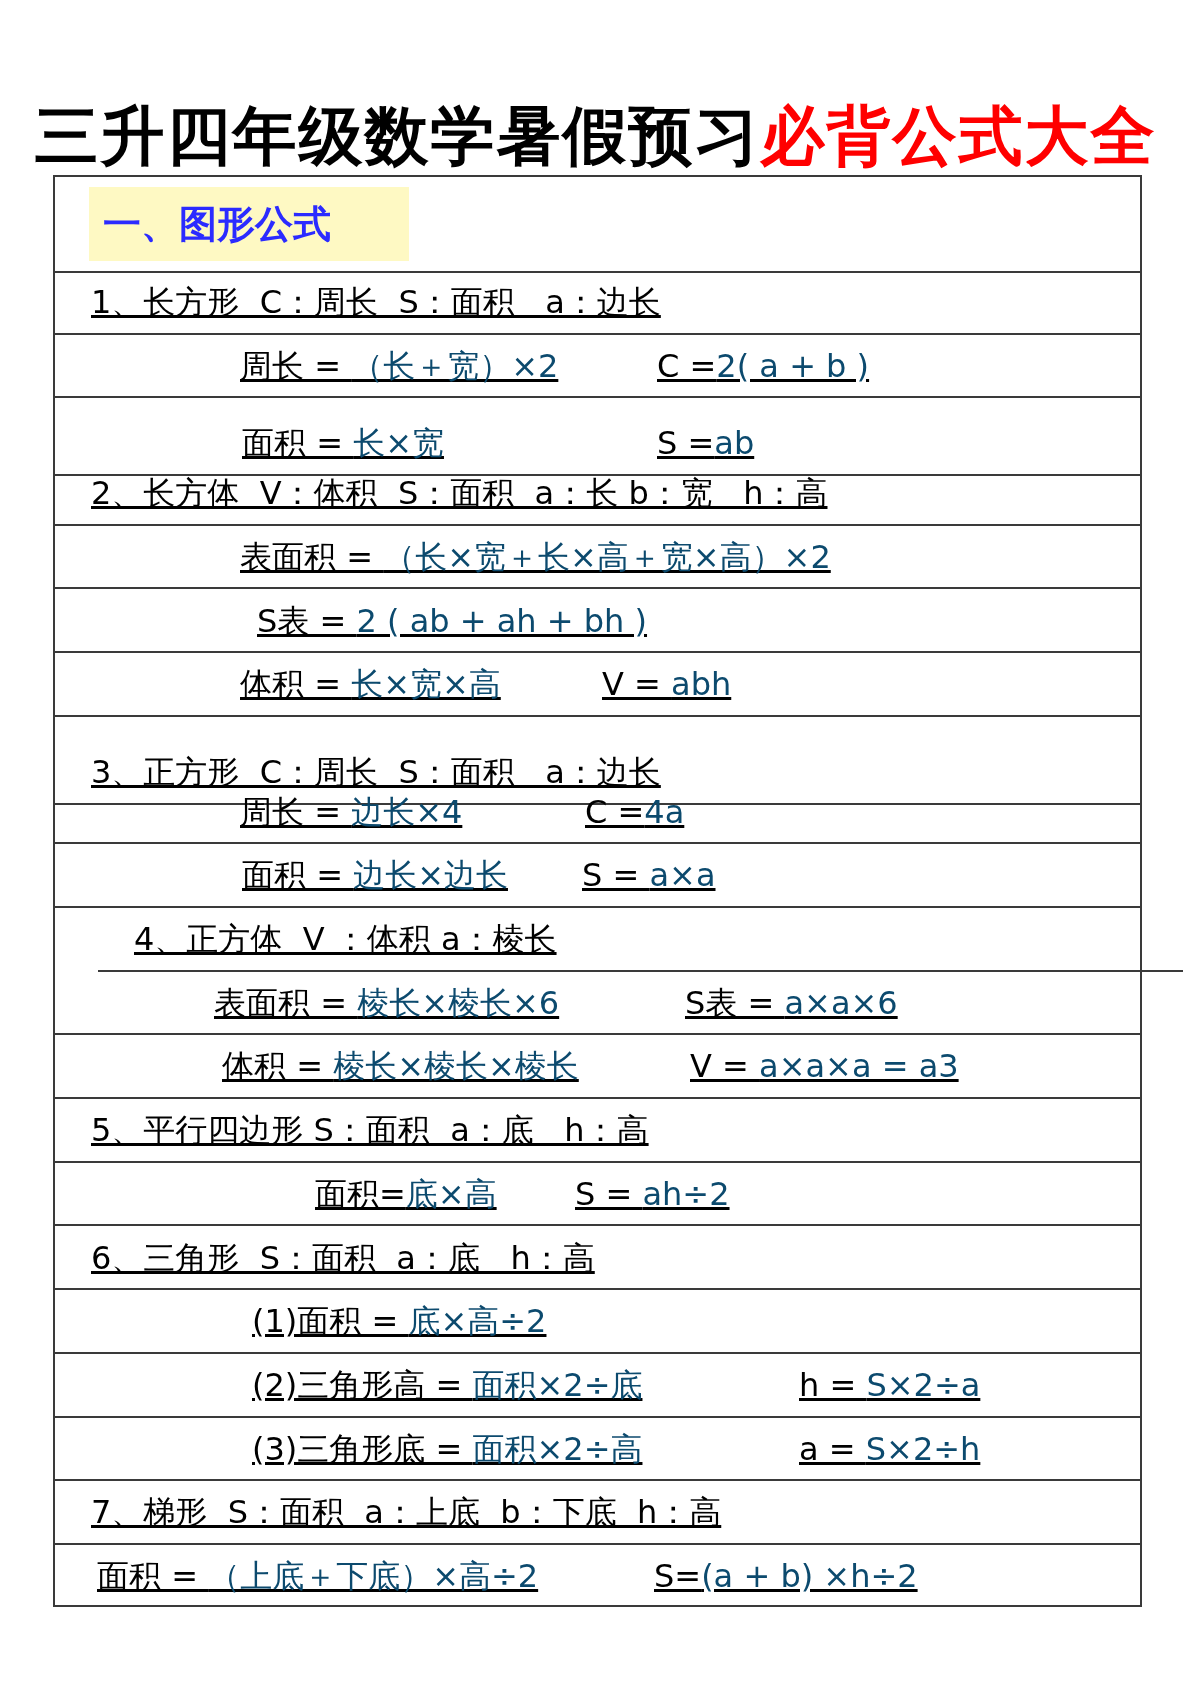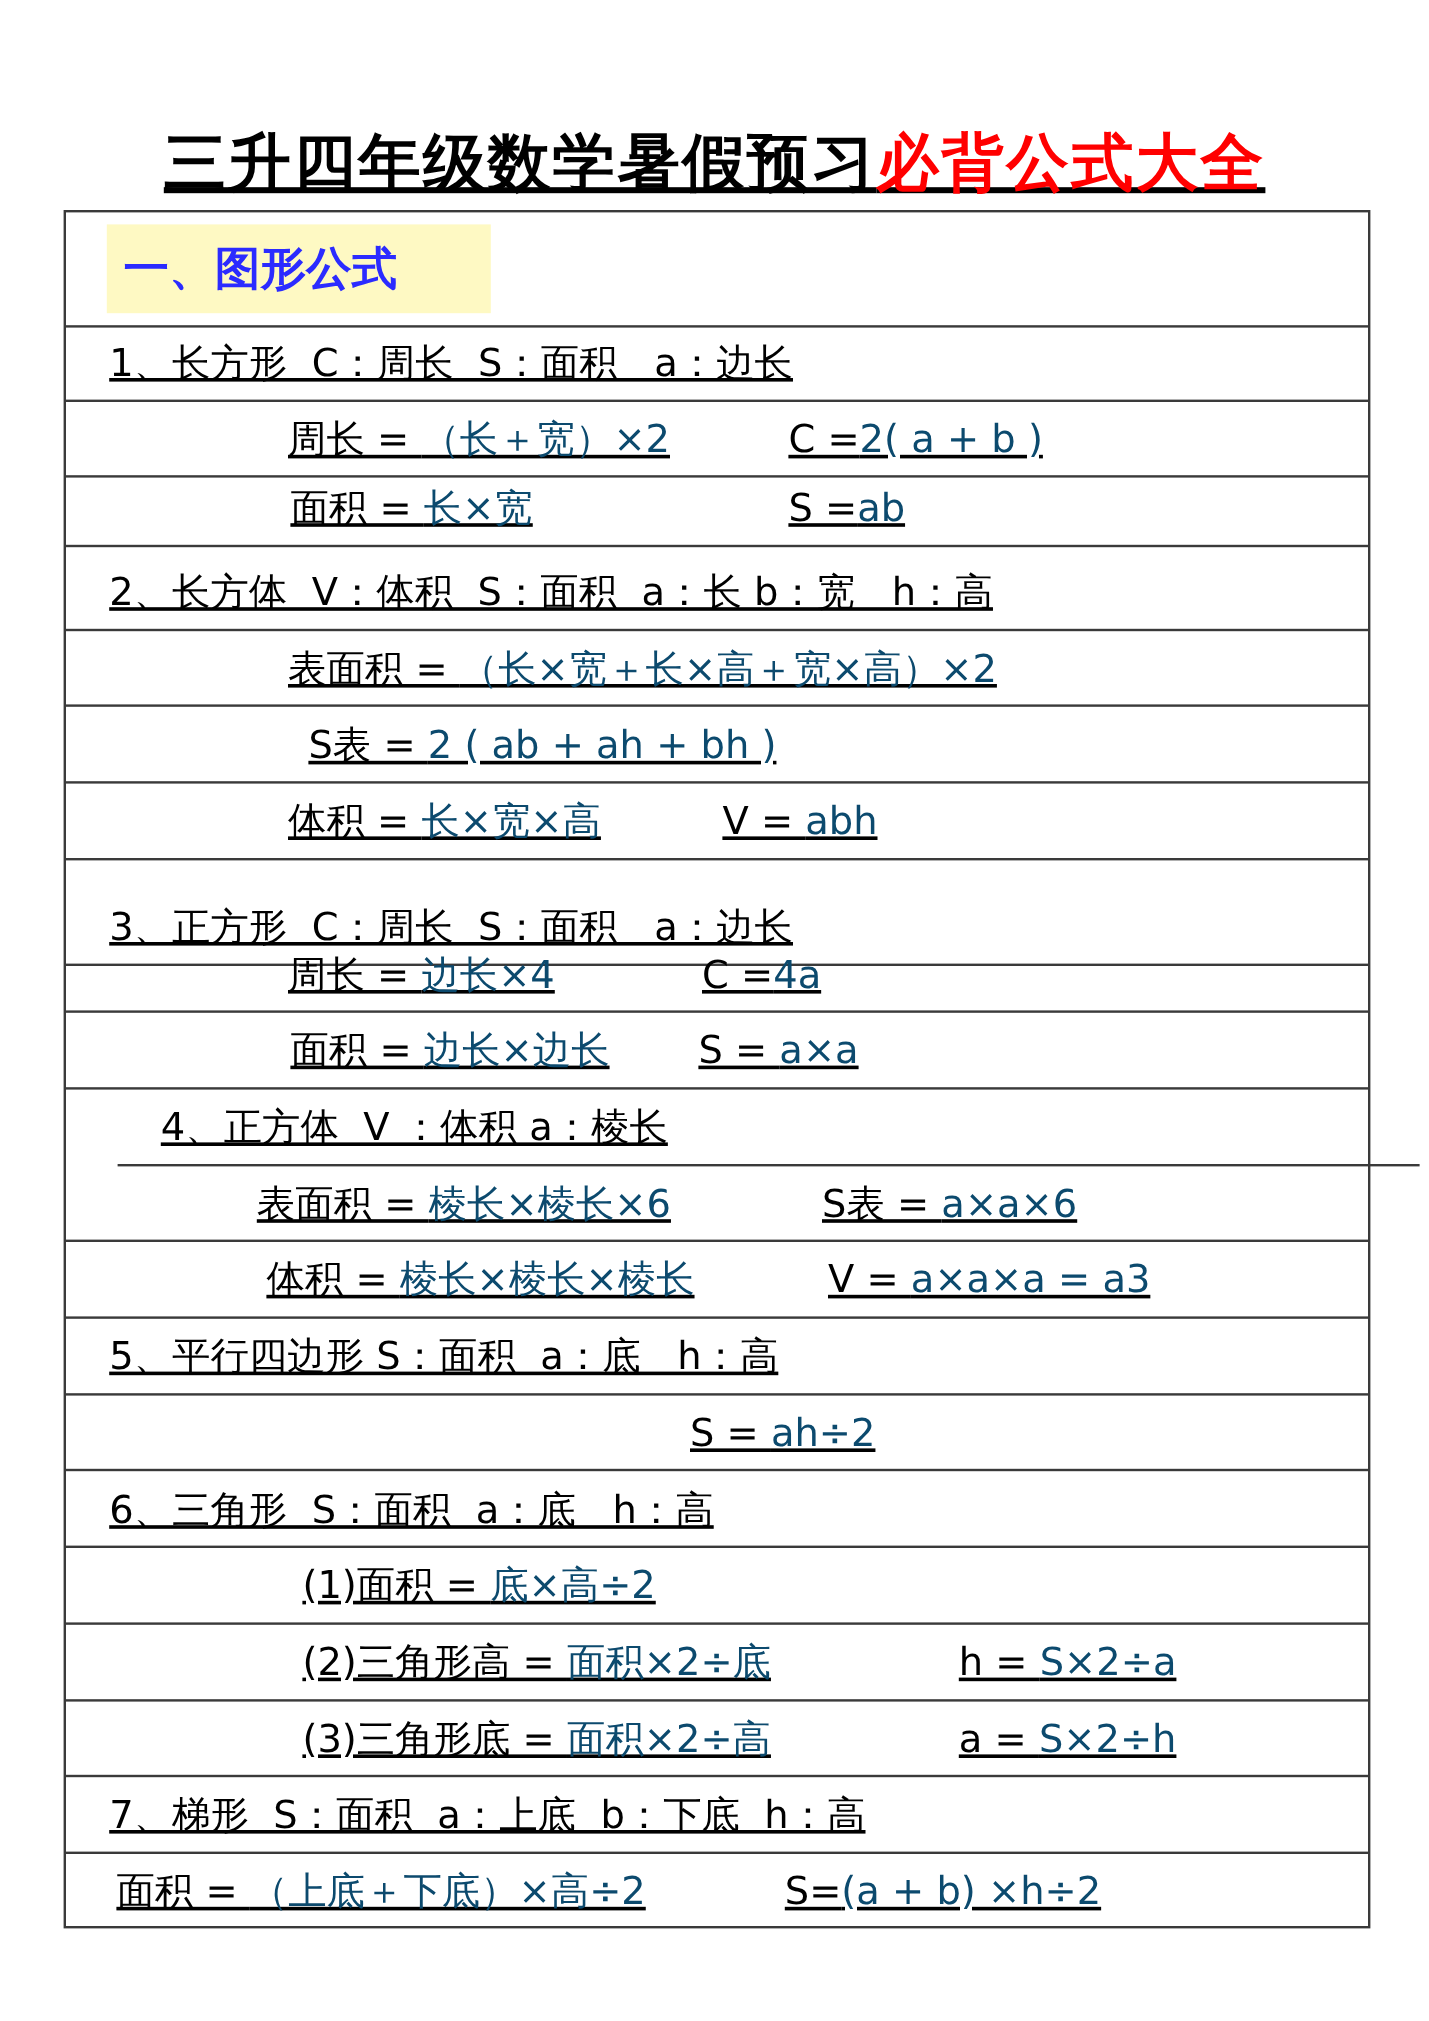--- a/index.html
+++ b/index.html
@@ -2,22 +2,22 @@
 <html><head>
 <meta charset="utf-8">
 <style>
   html, body { margin: 0; padding: 0; }
   body {
     width: 1191px; height: 1684px; background: #ffffff; position: relative; overflow: hidden;
     font-family: "DejaVu Sans", "Liberation Sans", sans-serif;
   }
   .title {
     position: absolute; top: 96px; left: 0; width: 1191px; text-align: center;
-    font-size: 52px; font-weight: bold; letter-spacing: 2px; color: #000;
-    font-family: "DejaVu Sans", sans-serif; line-height: 80px; text-decoration: underline;
+    font-size: 64px; font-weight: bold; letter-spacing: 2px; color: #000;
+    font-family: "DejaVu Sans", sans-serif; line-height: 80px;
   }
   .title .red { color: #ff0000; }
   .table {
     position: absolute; left: 53px; top: 175px; width: 1089px; height: 1432px;
     border: 2px solid #3a3a3a; box-sizing: border-box;
   }
   .section-row {
     position: absolute; left: 0; top: 0; width: 100%; height: 96px;
     border-bottom: 2px solid #3a3a3a; box-sizing: border-box;
   }
@@ -49,21 +49,21 @@
     <div class="section-badge">一、图形公式</div>
   </div>
   <div id="rows">
       <div class="row" style="top: 94px;">
         <div class="seg" style="left: 36px;"><span class="k">1、长方形  C：周长  S：面积   a：边长</span><span class="r"></span></div>
       </div>
       <div class="row" style="top: 157.7px;">
         <div class="seg" style="left: 185px;"><span class="k">周长 = </span><span class="r">（长＋宽）×2</span></div>
         <div class="seg" style="left: 602px;"><span class="k">C =</span><span class="r">2( a + b )</span></div>
       </div>
-      <div class="row" style="top: 215px;">
+      <div class="row" style="top: 235px;">
         <div class="seg" style="left: 187px;"><span class="k">面积 = </span><span class="r">长×宽</span></div>
         <div class="seg" style="left: 602px;"><span class="k">S =</span><span class="r">ab</span></div>
       </div>
       <div class="row" style="top: 285.1px;">
         <div class="seg" style="left: 36px;"><span class="k">2、长方体  V：体积  S：面积  a：长 b：宽   h：高</span><span class="r"></span></div>
       </div>
       <div class="row" style="top: 348.8px;">
         <div class="seg" style="left: 185px;"><span class="k">表面积 = </span><span class="r">（长×宽＋长×高＋宽×高）×2</span></div>
       </div>
       <div class="row" style="top: 412.5px;">
@@ -92,20 +92,21 @@
         <div class="seg" style="left: 630px;"><span class="k">S表 = </span><span class="r">a×a×6</span></div>
       </div>
       <div class="row" style="top: 858.4px; padding-left: 12px;">
         <div class="seg" style="left: 167px;"><span class="k">体积 = </span><span class="r">棱长×棱长×棱长</span></div>
         <div class="seg" style="left: 635px;"><span class="k">V = </span><span class="r">a×a×a = a3</span></div>
       </div>
       <div class="row" style="top: 922.1px;">
         <div class="seg" style="left: 36px;"><span class="k">5、平行四边形 S：面积  a：底   h：高</span><span class="r"></span></div>
       </div>
       <div class="row" style="top: 985.8px;">
+        <div class="seg" style="left: 260px;"><span class="k">面积=</span><span class="r">底×高</span></div>
         <div class="seg" style="left: 520px;"><span class="k">S = </span><span class="r">ah÷2</span></div>
       </div>
       <div class="row" style="top: 1049.5px;">
         <div class="seg" style="left: 36px;"><span class="k">6、三角形  S：面积  a：底   h：高</span><span class="r"></span></div>
       </div>
       <div class="row" style="top: 1113.2px;">
         <div class="seg" style="left: 197px;"><span class="k">(1)面积 = </span><span class="r">底×高÷2</span></div>
       </div>
       <div class="row" style="top: 1176.9px;">
         <div class="seg" style="left: 197px;"><span class="k">(2)三角形高 = </span><span class="r">面积×2÷底</span></div>

